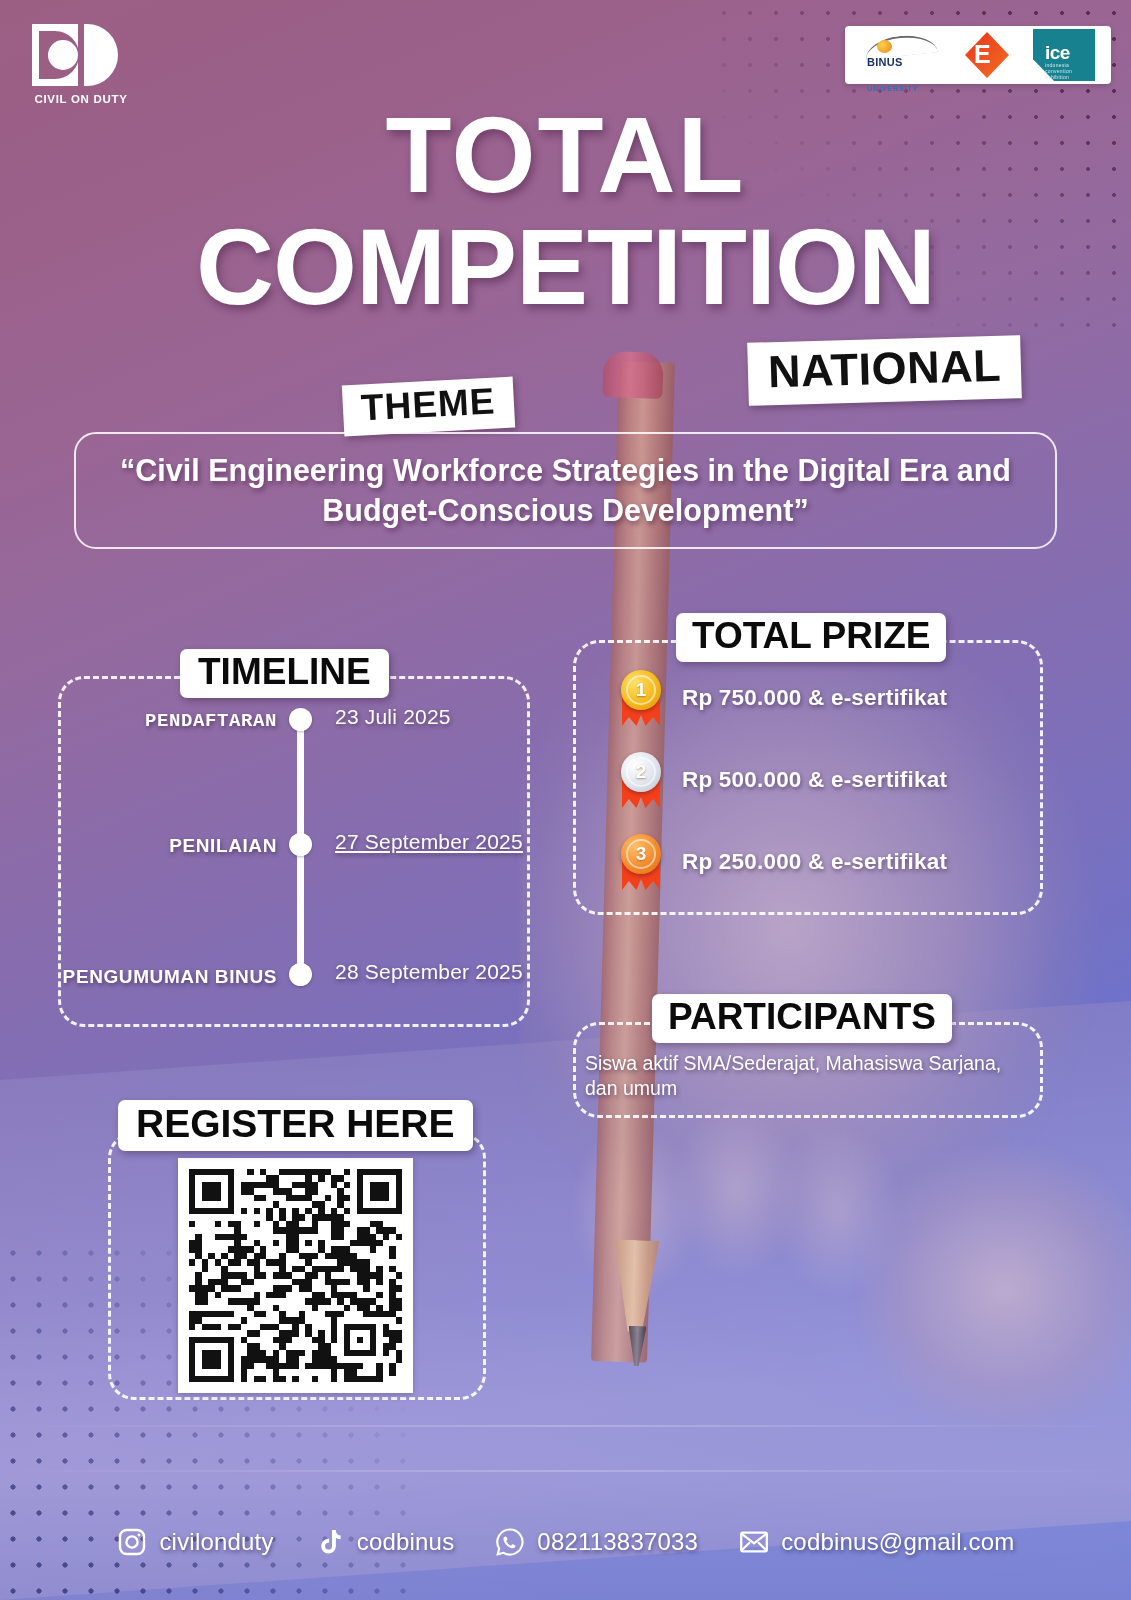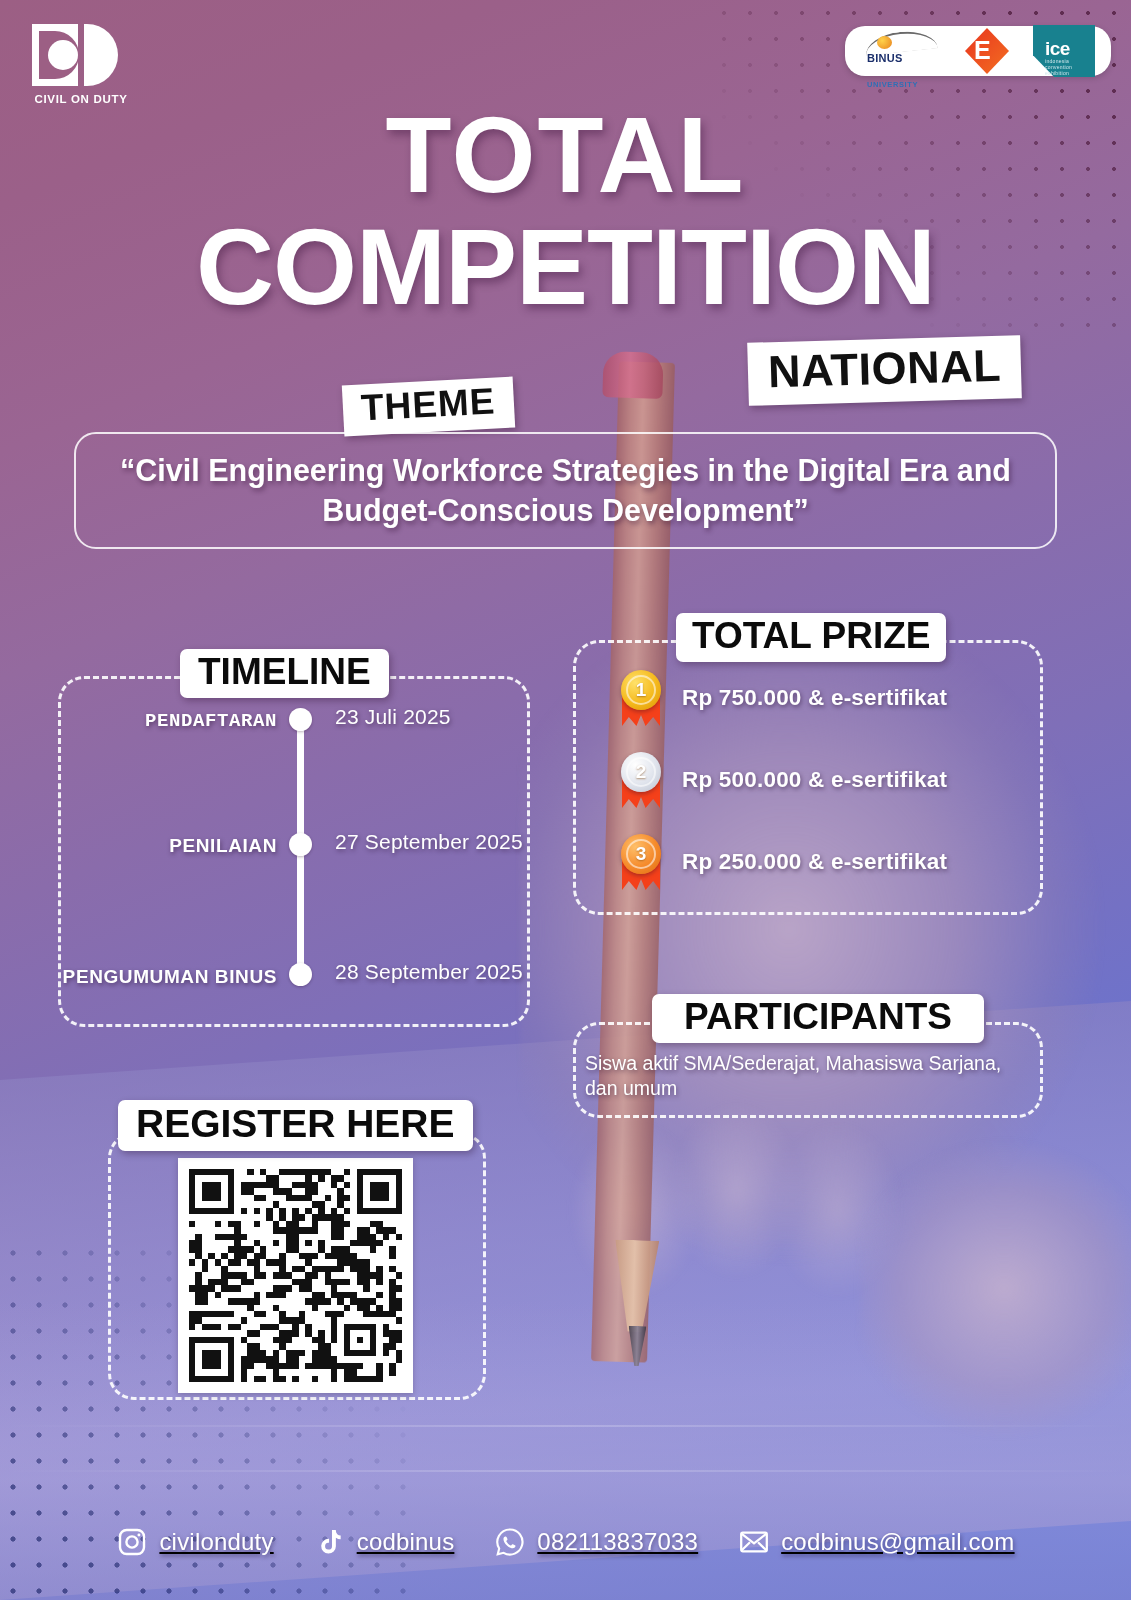--- a/index.html
+++ b/index.html
@@ -122,23 +122,23 @@
     border-radius:0 31px 31px 0;
   }
   .brand-name{
     margin-top:7px; color:#fff; font-size:11.5px; font-weight:bold;
     letter-spacing:.7px; text-align:center;
   }
 
   
   .partners{
     position:absolute; right:20px; top:26px;
-    background:#fff; border-radius:20px;
+    background:#fff; border-radius:4px;
     display:flex; align-items:center; gap:18px;
-    padding:24px 16px; height:50px;
+    padding:24px 16px; height:58px;
     box-shadow:0 2px 6px rgba(0,0,0,.18);
   }
   .logo-binus{ width:80px; height:46px; position:relative; }
   .binus-swoosh{
     position:absolute; left:4px; top:4px; width:72px; height:20px;
     border-top:2px solid #6a6a6a; border-radius:50%/100% 100% 0 0;
     transform:rotate(-6deg);
   }
   .binus-ball{
     position:absolute; left:16px; top:8px; width:15px; height:13px; border-radius:50%;
@@ -262,21 +262,21 @@
     border:2px solid rgba(255,255,255,.55);
   }
   .coin span{ position:relative; z-index:2; text-shadow:0 1px 2px rgba(120,60,0,.5); }
   .prize-text{
     color:#fff; font-weight:bold; font-size:22.5px; letter-spacing:.2px;
     text-shadow:1px 2px 4px rgba(40,15,50,.5); white-space:nowrap;
   }
 
   
   .p-part{ left:573px; top:1022px; width:470px; height:96px; }
-  .sb-part{ left:652px; top:994px; font-size:37px; padding:2px 32px 5px; }
+  .sb-part{ left:652px; top:994px; font-size:37px; padding:2px 16px 5px; }
   .part-text{
     position:absolute; left:585px; top:1051px; width:446px;
     color:#fff; font-size:19.5px; line-height:1.3; text-align:left;
     text-shadow:1px 2px 4px rgba(40,15,50,.5); z-index:5;
   }
 
   
   .p-reg{ left:108px; top:1132px; width:378px; height:268px; }
   .sb-reg{ left:118px; top:1100px; font-size:39px; padding:2px 18px 5px; }
   .qr-frame{
@@ -284,21 +284,20 @@
     background:#fff; padding:11px; z-index:5;
     box-shadow:0 2px 6px rgba(30,10,40,.25);
   }
   .qr{ width:100%; height:100%; display:block; }
 
   
   .footer{
     position:absolute; left:0; right:0; bottom:42px;
     display:flex; justify-content:center; align-items:center; gap:40px;
     z-index:8;
-    text-decoration:underline;
   }
   .contact{ display:flex; align-items:center; gap:11px; }
   .contact-txt{
     color:#fff; font-size:24px; letter-spacing:.2px;
     text-shadow:1px 2px 4px rgba(30,15,60,.55);
   }
   .ic{ width:32px; height:32px; flex:0 0 32px; }
   .ic svg{ width:32px; height:32px; display:block; }
 </style>
 </head>
@@ -364,21 +363,21 @@
   <div class="dash-panel p-timeline"></div>
   <div class="sec-badge sb-timeline">TIMELINE</div>
   <div class="tl-rail"></div>
 
   <div class="tl-dot" style="top:708px;"></div>
   <div class="tl-label" style="top:710px;font-family:Liberation Mono, monospace;">PENDAFTARAN</div>
   <div class="tl-date" style="top:705px;">23 Juli 2025</div>
 
   <div class="tl-dot" style="top:833px;"></div>
   <div class="tl-label" style="top:835px;">PENILAIAN</div>
-  <div class="tl-date" style="top:830px;">27 September 2025</div>
+  <div class="tl-date" style="top:830px;text-decoration:underline;">27 September 2025</div>
 
   <div class="tl-dot" style="top:963px;"></div>
   <div class="tl-label" style="top:966px;">PENGUMUMAN BINUS</div>
   <div class="tl-date" style="top:960px;">28 September 2025</div>
 
   <div class="dash-panel p-prize"></div>
   <div class="sec-badge sb-prize">TOTAL PRIZE</div>
 
   <div class="prize-row" style="top:670px;">
     <div class="medal">

